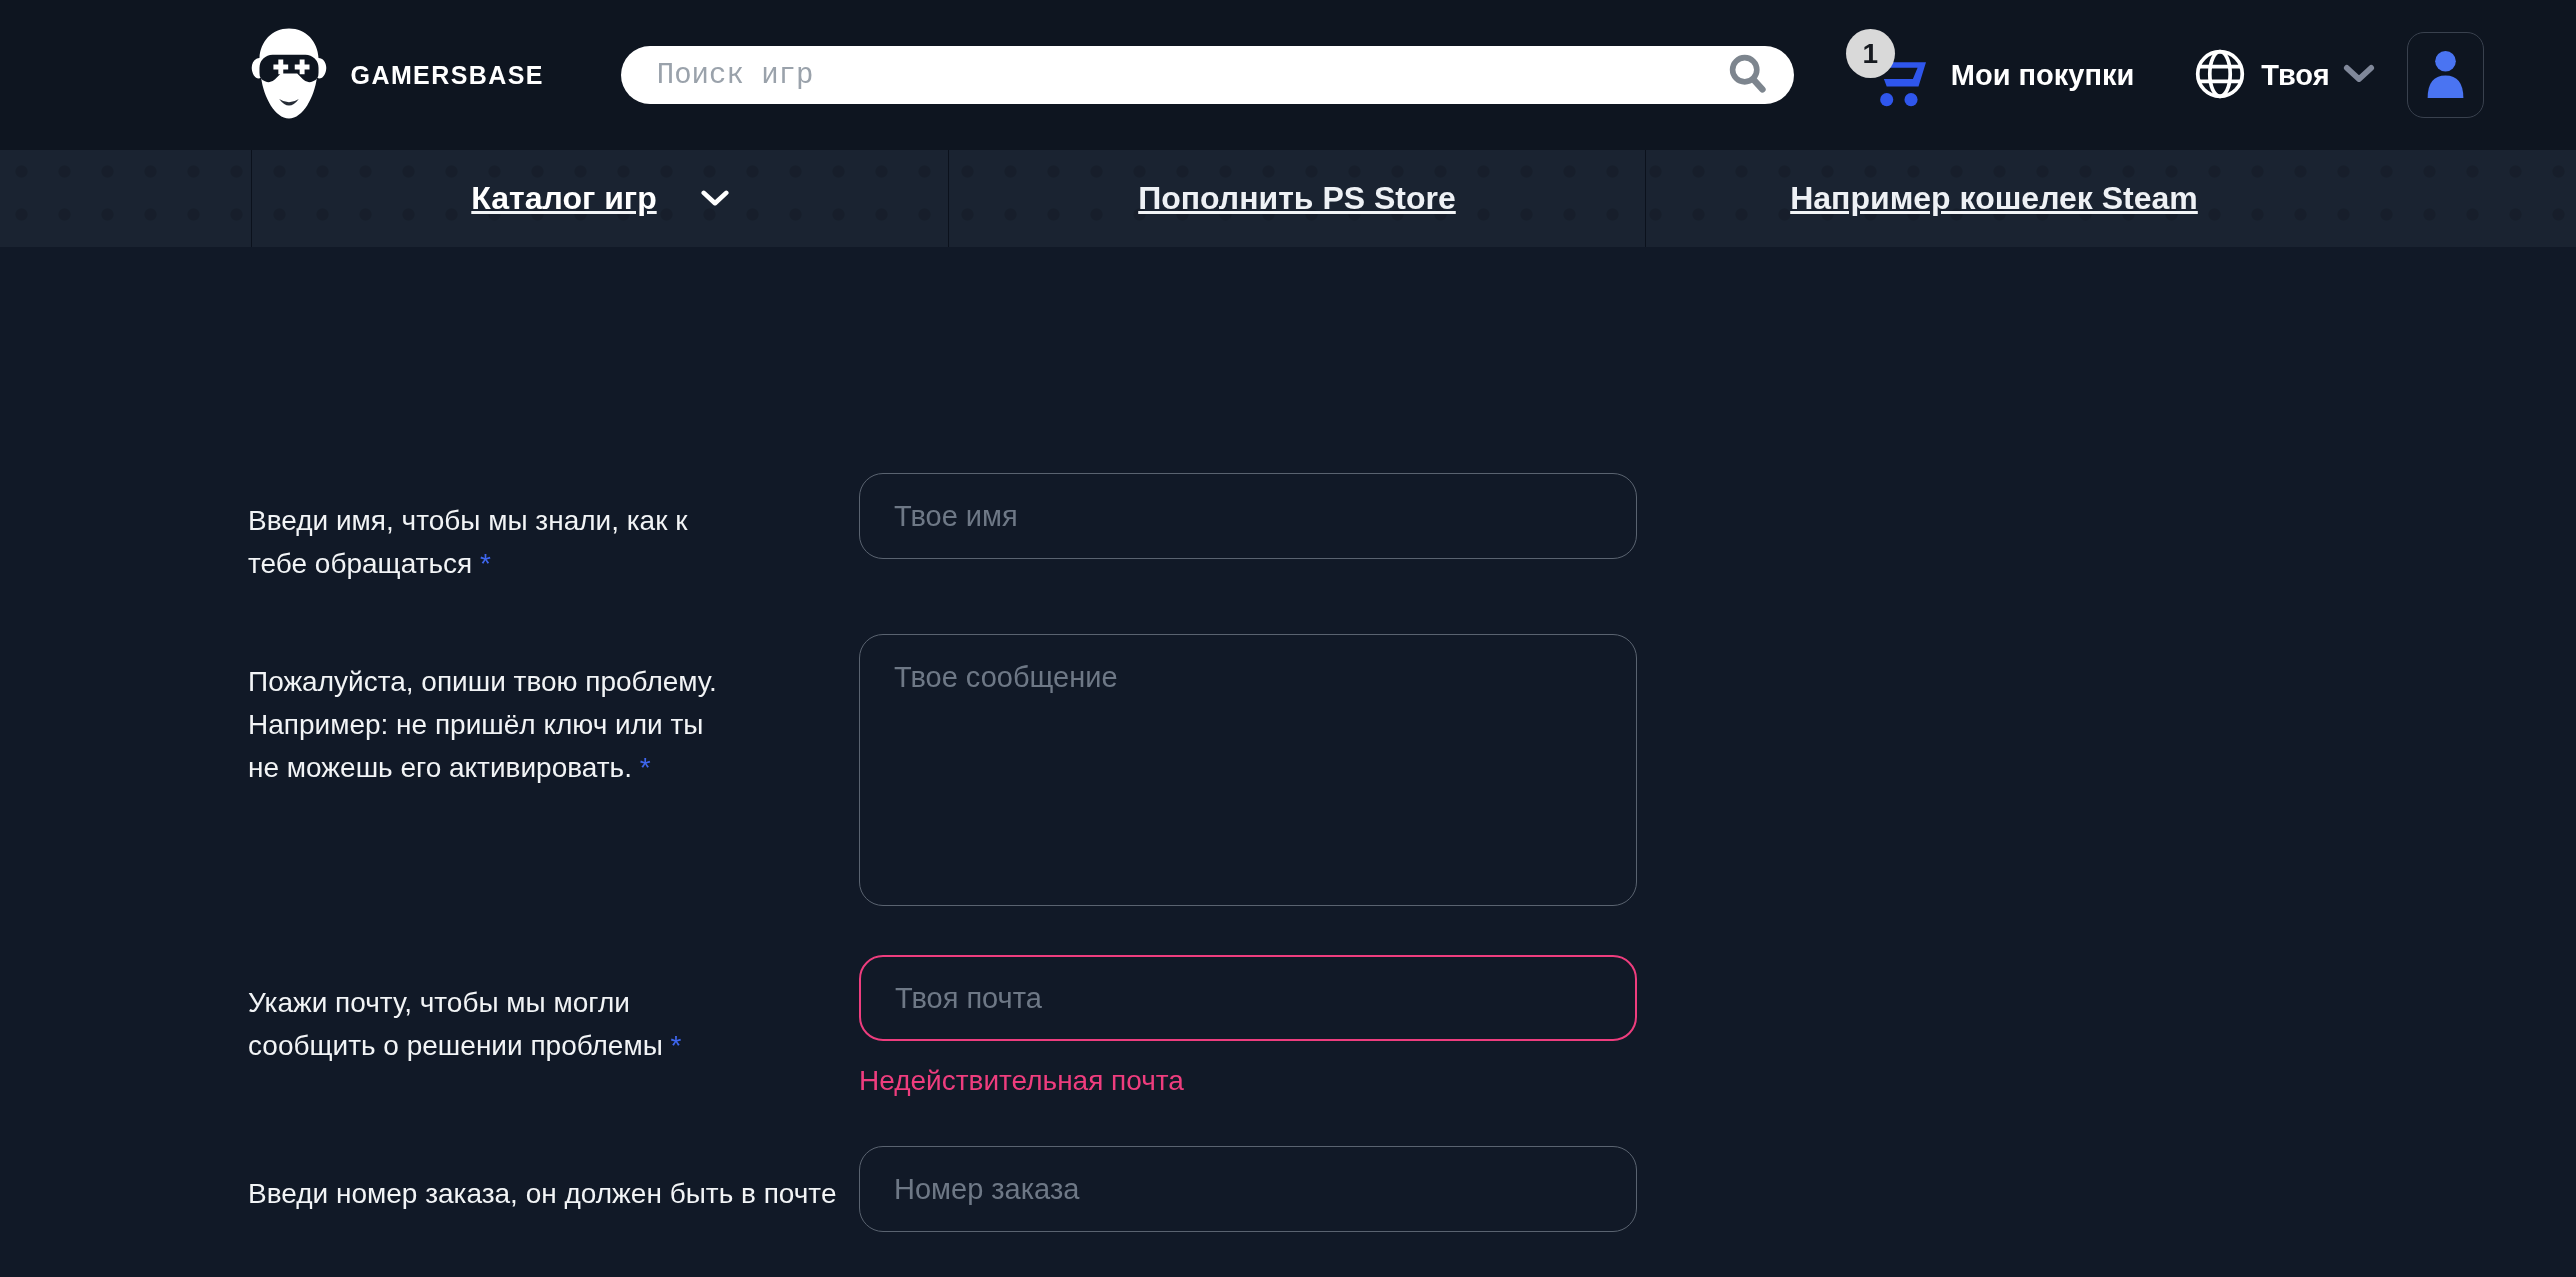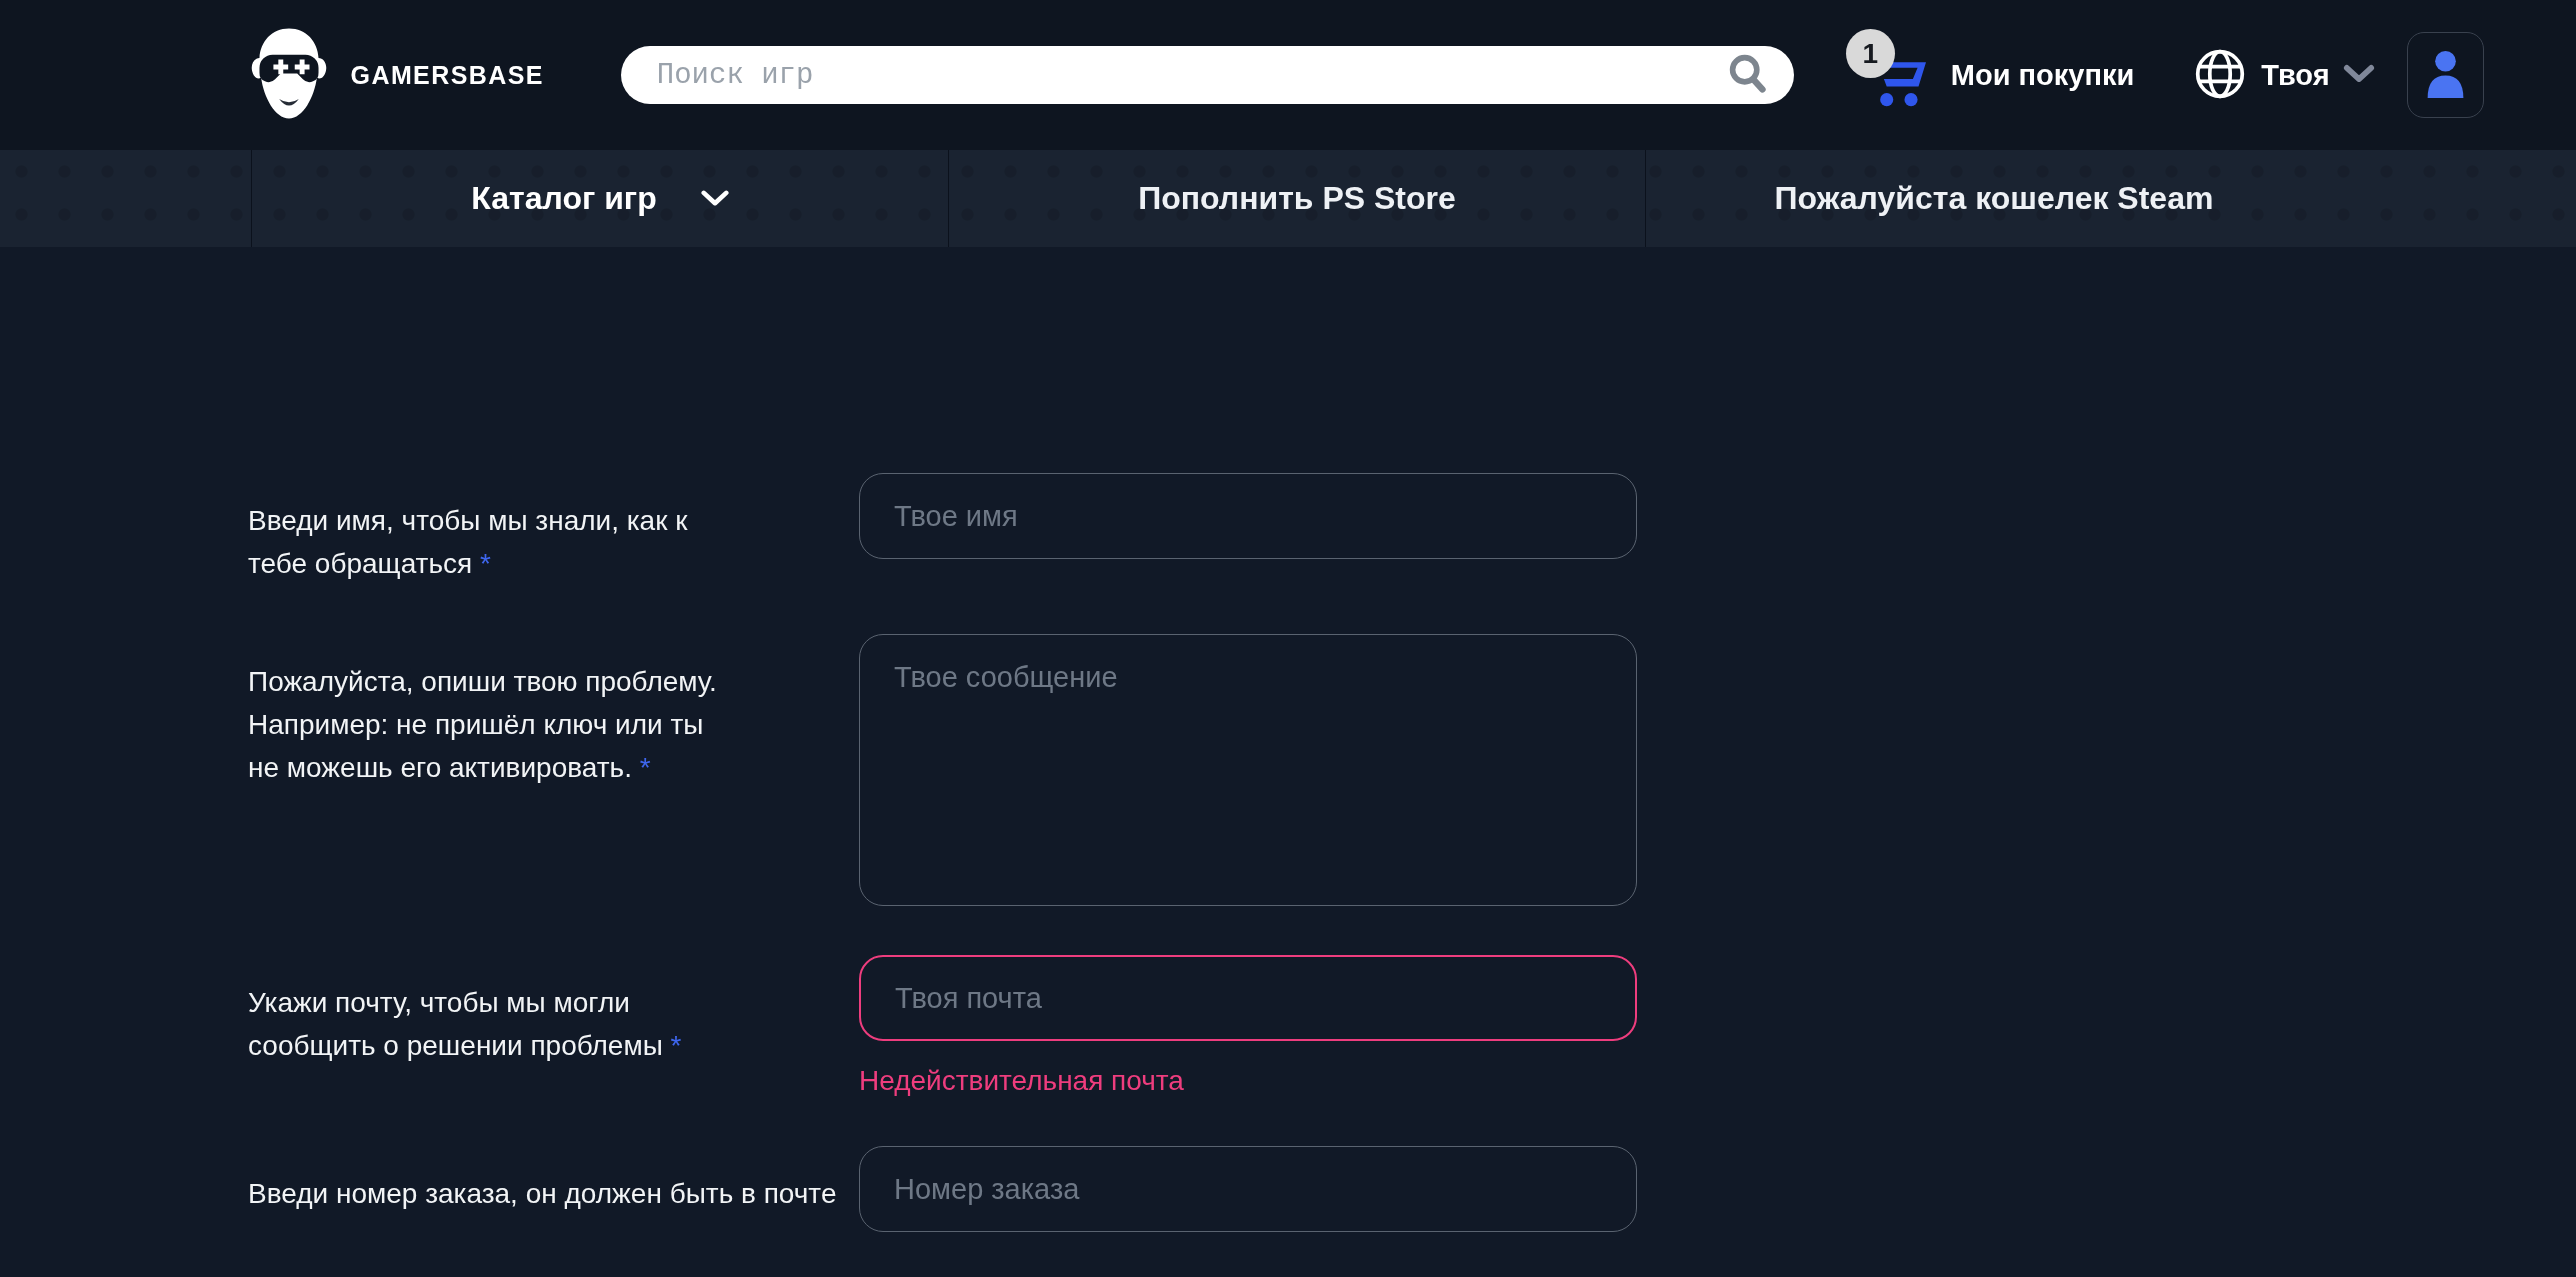--- a/index.html
+++ b/index.html
@@ -49,21 +49,21 @@
   
   .nav {
     height:97px; background:#1a2331; display:flex; align-items:stretch;
     background-image: radial-gradient(circle, rgba(0,0,0,0.13) 5.6px, transparent 6.6px);
     background-size:43px 43px;
   }
   .nav-spacer-l { width:251px; }
   .nav-spacer-r { flex:1; }
   .nav-item {
     width:697px; display:flex; align-items:center; justify-content:center; gap:44px;
-    border-left:1.9px solid #0b111c; cursor:pointer;
+    border-left:1.9px solid #0b111c; cursor:pointer;text-decoration:underline;
   }
   .nav-item:last-of-type { border-right:1.9px solid #0b111c; }
   .nav-item span { font-size:32px; font-weight:600; color:#eef1f5; white-space:nowrap; }
 
   
   .main { padding:36px 0 0 248px; }
   .page-title { font-size:42px; font-weight:800; color:#ffffff; letter-spacing:0.5px; }
 
   .support-form { margin-top:190px; }
   .row { display:flex; margin-bottom:49px; }
@@ -166,21 +166,21 @@
     <div class="nav-item">
       <span style="color:#ffffff;">Каталог игр</span>
       <svg width="28" height="17" viewBox="0 0 30 18">
         <polyline points="3,3 15,14 27,3" fill="none" stroke="#ffffff" stroke-width="5" stroke-linecap="round" stroke-linejoin="round"></polyline>
       </svg>
     </div>
     <div class="nav-item">
       <span>Пополнить PS Store</span>
     </div>
     <div class="nav-item">
-      <span>Пожалуйста кошелек Steam</span>
+      <span>Например кошелек Steam</span>
     </div>
     <div class="nav-spacer-r"></div>
   </div>
 
   <div class="main">
 
     <form class="support-form">
 
       <div class="row">
         <div class="label-col">

